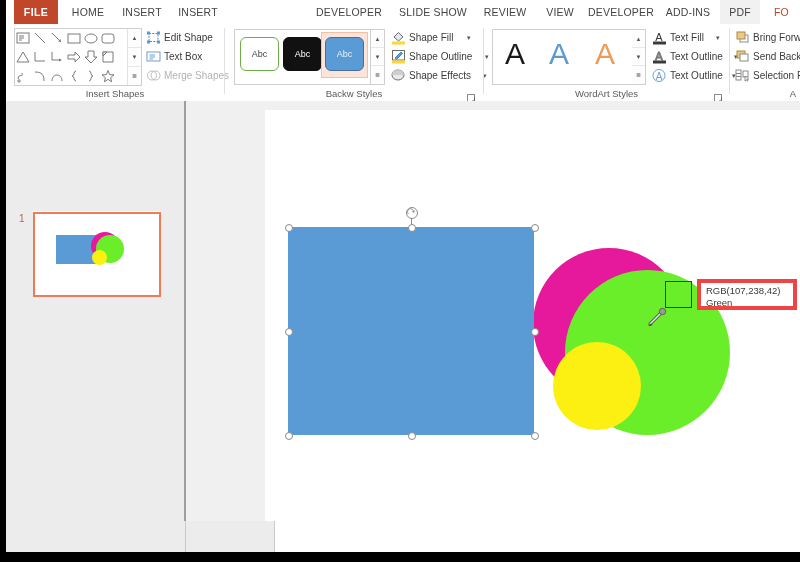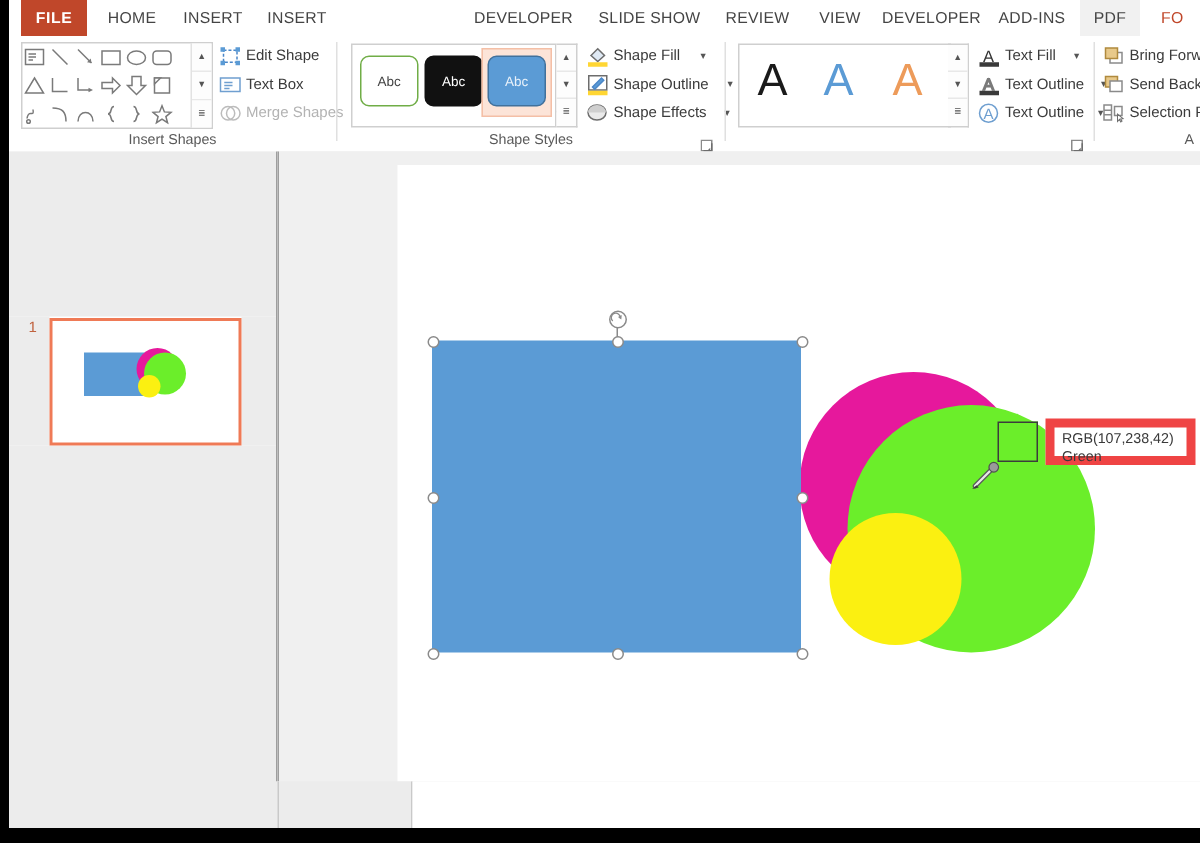--- a/index.html
+++ b/index.html
@@ -77,21 +77,21 @@
   .circ{position:absolute;border-radius:50%;}
 
   
   .hdl{position:absolute;width:6px;height:6px;background:#fff;border:1px solid #8a8a8a;border-radius:50%;}
   .rot{position:absolute;width:10px;height:10px;border:1px solid #8a8a8a;border-radius:50%;background:#fff;}
   .rotstem{position:absolute;width:1px;background:#8a8a8a;}
 
   
   .eyedrop{position:absolute;}
   .swatch{position:absolute;width:27px;height:27px;background:#6bee2a;border:1px solid #3c3c3c;box-sizing:border-box;}
-  .ttip{position:absolute;background:#fff;border:6px solid #ef4444;padding:2px 5px 3px 5px;box-sizing:border-box;}
+  .ttip{position:absolute;background:#fff;border:4px solid #ef4444;padding:2px 5px 3px 5px;box-sizing:border-box;}
   .ttl{font-size:9.5px;color:#3a3a3a;line-height:12px;white-space:nowrap;}
 
   
   .statusbar{position:absolute;left:0;top:521px;width:794px;height:31px;background:#ececec;}
   .sbseg{position:absolute;top:0;height:31px;background:#ececec;border-right:1px solid #c9c9c9;}
   .sbwhite{position:absolute;top:0;height:31px;background:#fff;}
 </style>
 </head>
 <body>
 
@@ -304,21 +304,21 @@
         <span class="car" style="position:absolute;left:94px;top:0;">▾</span>
       </div>
       <div class="cmd" style="left:166px;top:43px;">
         <span class="ci"><svg width="15" height="15">
                 <ellipse cx="7" cy="7" rx="6" ry="5" fill="#eaeaea" stroke="#6d6d6d"></ellipse>
                 <path d="M1,7 A6,5 0 0,1 13,7 Z" fill="#cfcfcf"></path>
               </svg></span>
         <span class="cl">Shape Effects</span>
         <span class="car" style="position:absolute;left:92px;top:0;">▾</span>
       </div>
-      <div class="gtitle">Shape Styles</div>
+      <div class="gtitle">Backw Styles</div>
       <div class="launcher" style="right:7px;"><svg width="9" height="9">
               <rect x="0.5" y="0.5" width="7" height="7" fill="none" stroke="#8a8a8a"></rect>
               <path d="M2,7.5 L7.5,7.5 L7.5,2.5" fill="none" stroke="#6d6d6d"></path>
               <path d="M6.5,5.5 L6.5,7.5 L4.5,7.5 Z" fill="#6d6d6d"></path>
             </svg></div>
     </div>
     <div class="vsep" style="left:477px;"></div>
 
     <div class="grp" style="left:478px;width:245px;">
       <div class="wabox" style="left:8px;">
@@ -355,20 +355,21 @@
         <span class="car" style="position:absolute;left:82px;top:0;">▾</span>
       </div>
       <div class="cmd" style="left:168px;top:43px;">
         <span class="ci"><svg width="15" height="15">
                 <circle cx="7" cy="7.5" r="6" fill="none" stroke="#6f9fd0"></circle>
                 <text x="7" y="11.5" font-size="10" text-anchor="middle" fill="#6f9fd0" font-family="Liberation Sans">A</text>
               </svg></span>
         <span class="cl">Text Outline</span>
         <span class="car" style="position:absolute;left:80px;top:0;">▾</span>
       </div>
+      <div class="gtitle">WordArt Styles</div>
       <div class="launcher" style="right:6px;"><svg width="9" height="9">
               <rect x="0.5" y="0.5" width="7" height="7" fill="none" stroke="#8a8a8a"></rect>
               <path d="M2,7.5 L7.5,7.5 L7.5,2.5" fill="none" stroke="#6d6d6d"></path>
               <path d="M6.5,5.5 L6.5,7.5 L4.5,7.5 Z" fill="#6d6d6d"></path>
             </svg></div>
     </div>
     <div class="vsep" style="left:723px;"></div>
 
     <div class="grp" style="left:724px;width:70px;overflow:hidden;">
       <div class="cmd" style="left:5px;top:5px;">

